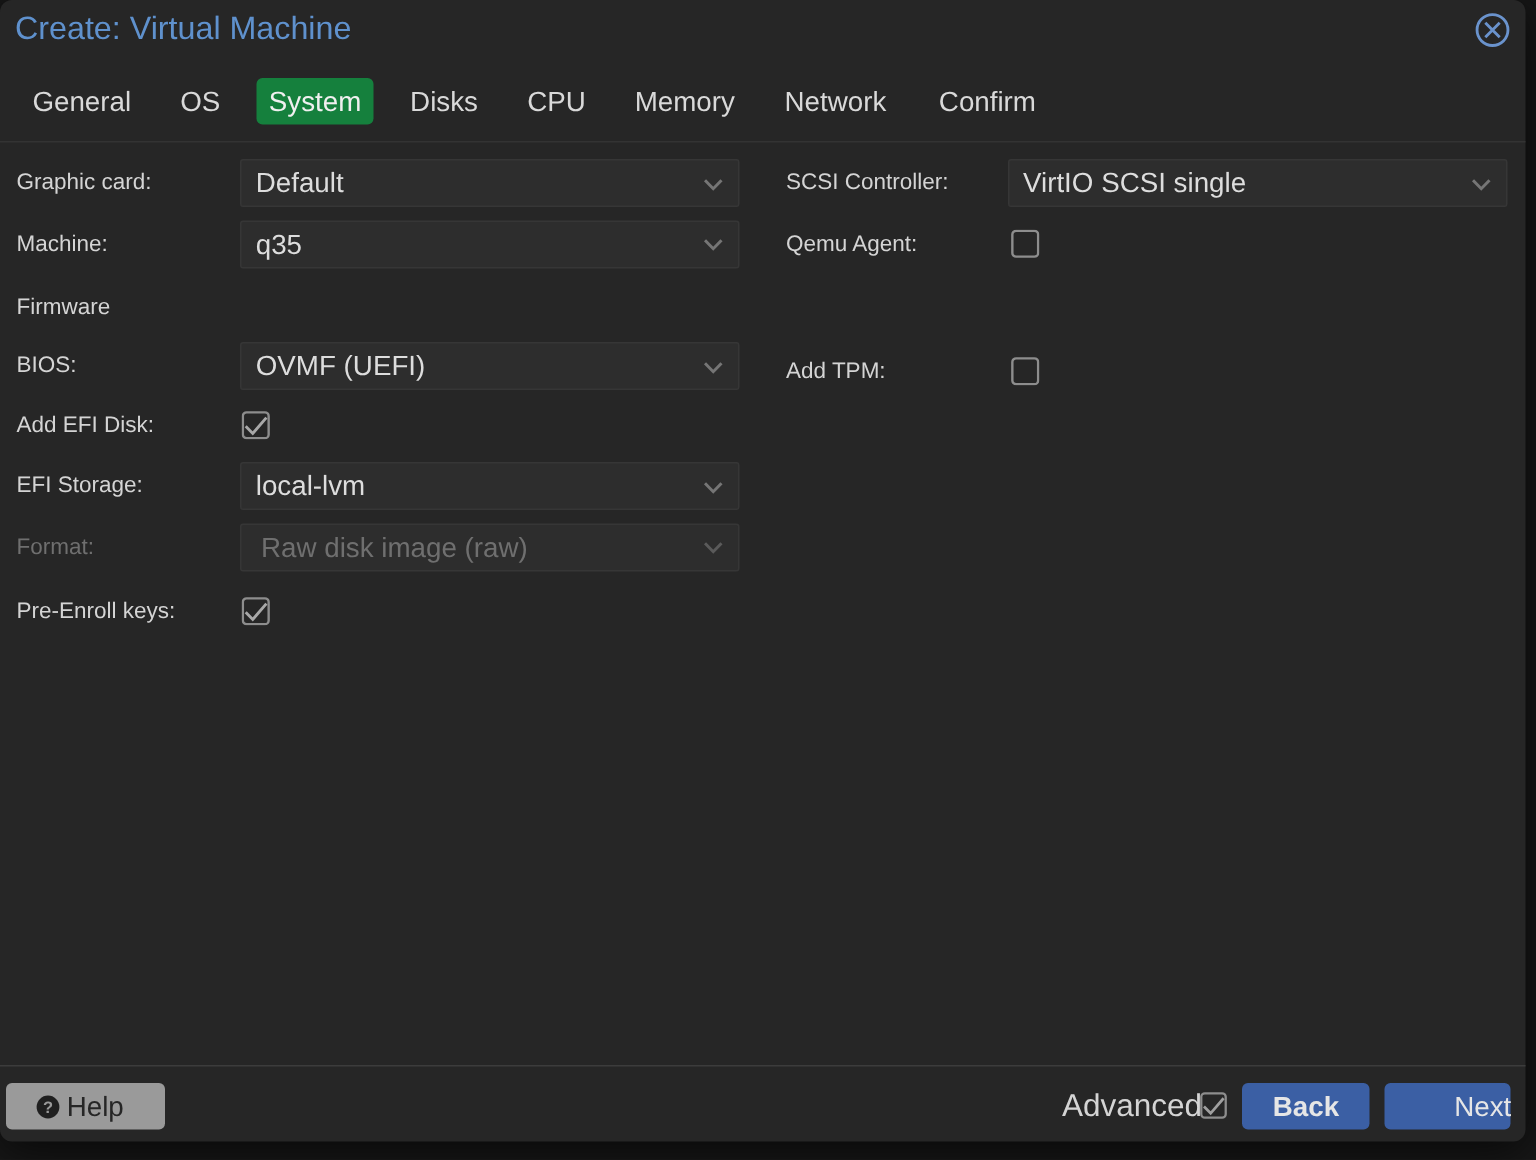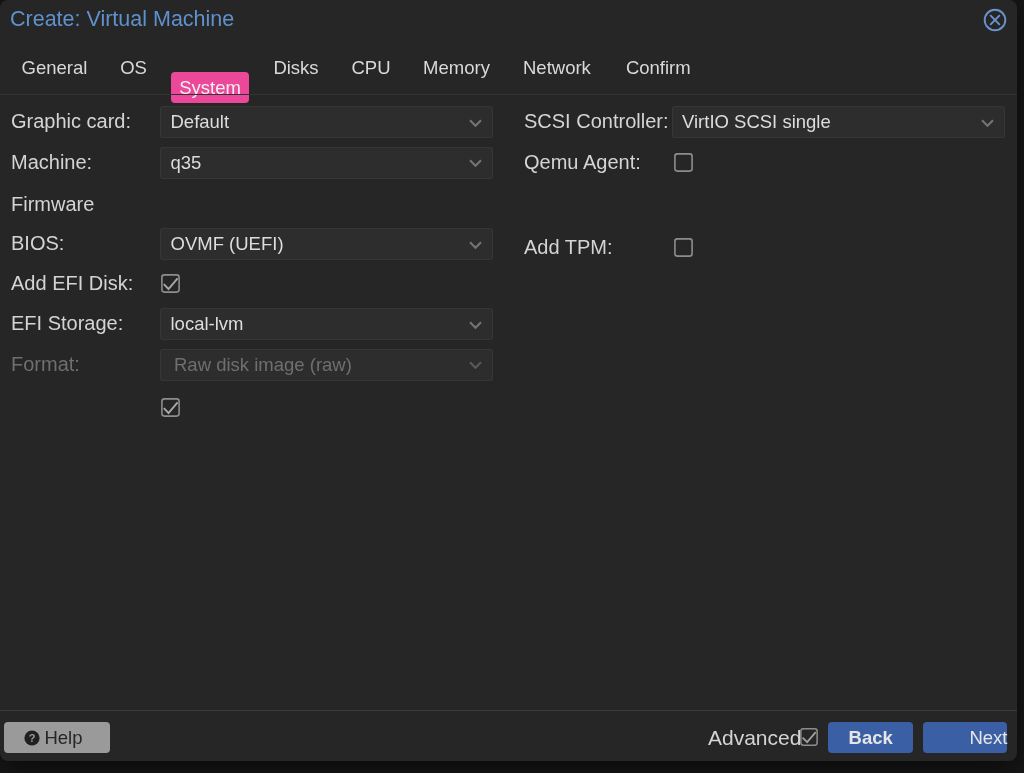--- a/index.html
+++ b/index.html
@@ -8,23 +8,23 @@
   position:absolute; left:0; top:0; width:1017px; height:761px;
   background:#262626; border-radius:8px;
   box-shadow: 0 6px 30px rgba(0,0,0,0.65);
 }
 .title {
   position:absolute; left:10px; top:7px;
   font-size:21.5px; color:#5f91cd; letter-spacing:0px;
 }
 .close { position:absolute; left:983px; top:8px; width:24px; height:24px; }
 .tab { position:absolute; top:52px; height:31px; line-height:31px; font-size:18.5px; color:#d9d9d9; }
-.tab.active { background:#ec4899; border-radius:4px; text-align:center; color:#f0f0f0;margin-top:20px; }
+.tab.active { background:#15803d; border-radius:4px; text-align:center; color:#f0f0f0; }
 .tabline { position:absolute; left:0; top:94px; width:1017px; height:1px; background:#333333; }
-.lbl { position:absolute; font-size:20px; color:#d4d4d4; height:31px; line-height:31px; }
+.lbl { position:absolute; font-size:15px; color:#d4d4d4; height:31px; line-height:31px; }
 .lbl.dis { color:#6f6f6f; }
 .field {
   position:absolute; width:333px; height:32px; line-height:30px;
   background:#2d2d2d; border:1px solid #363636; border-radius:2px;
   font-size:18.5px; color:#dddddd; padding-left:9.5px;
 }
 .field.dis { color:#6f6f6f;padding-left:13px; }
 .chev { position:absolute; right:10px; top:11.5px; width:13px; height:9px; }
 .cb { position:absolute; width:19px; height:19px; }
 .toolline { position:absolute; left:0; top:710px; width:1017px; height:1px; background:#3c3c3c; }
@@ -88,20 +88,21 @@
       </svg>
   </div>
 
   <div class="lbl dis" style="left:11px; top:348.5px;">Format:</div>
   <div class="field dis" style="left:160px; top:348.5px;">Raw disk image (raw)
     <svg class="chev" viewBox="0 0 13 9">
         <path d="M1 1.2 L6.5 6.8 L12 1.2" fill="none" stroke="#5a5a5a" stroke-width="2"></path>
       </svg>
   </div>
 
+  <div class="lbl" style="left:11px; top:391.5px;">Pre-Enroll keys:</div>
   <svg class="cb" style="left:161px; top:397.5px;" viewBox="0 0 19 19">
     <rect x="0.9" y="0.9" width="17.2" height="17.2" rx="2.5" fill="none" stroke="#8d8d8d" stroke-width="1.6"></rect>
     <path d="M2.8 10.2 L7.5 15 L16.6 4.4" fill="none" stroke="#a8a8a8" stroke-width="1.9"></path>
   </svg>
 
   <div class="lbl" style="left:524px; top:106px;">SCSI Controller:</div>
   <div class="field" style="left:671.5px; top:106px;">VirtIO SCSI single
     <svg class="chev" viewBox="0 0 13 9">
         <path d="M1 1.2 L6.5 6.8 L12 1.2" fill="none" stroke="#757575" stroke-width="2"></path>
       </svg>

